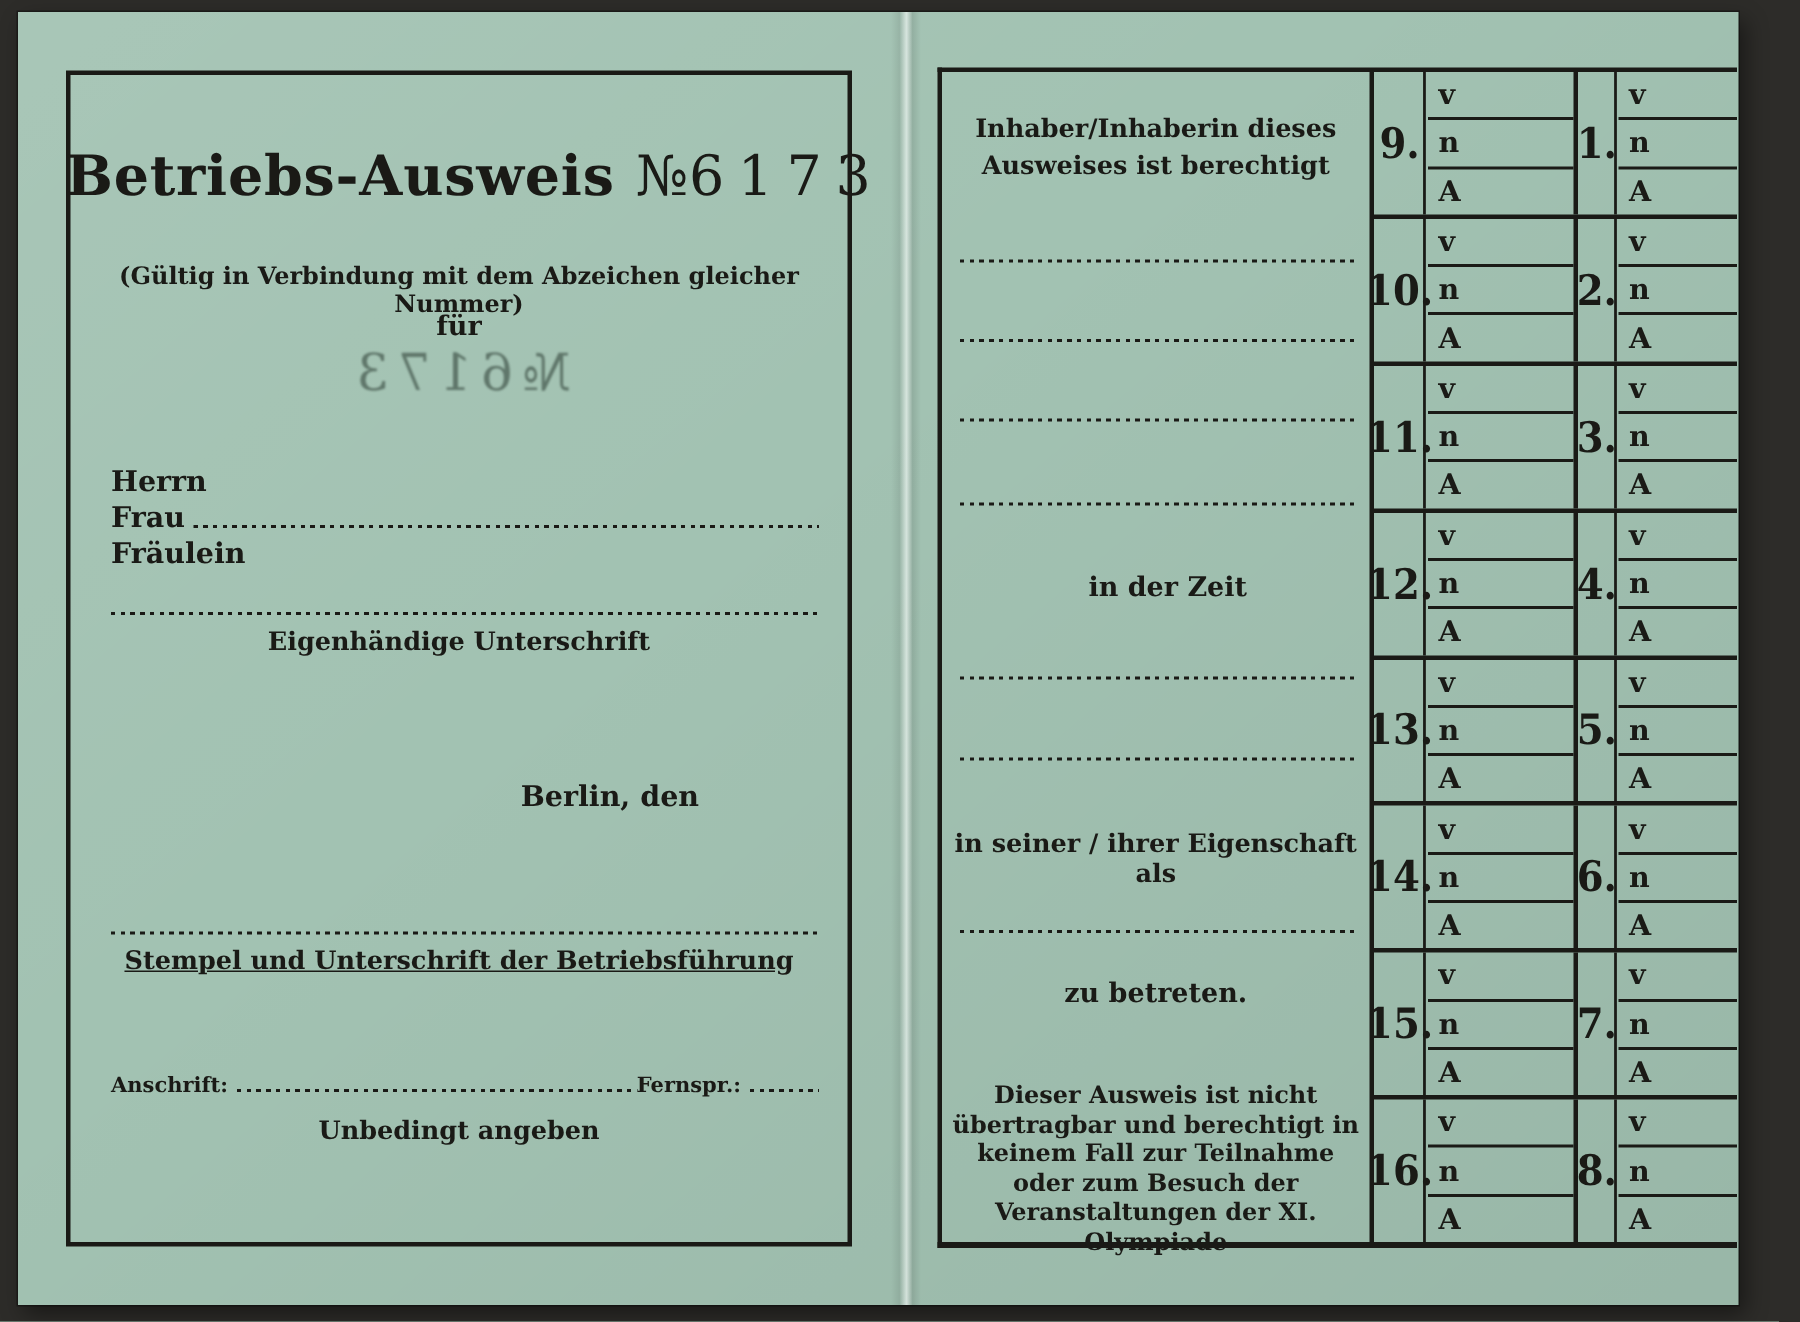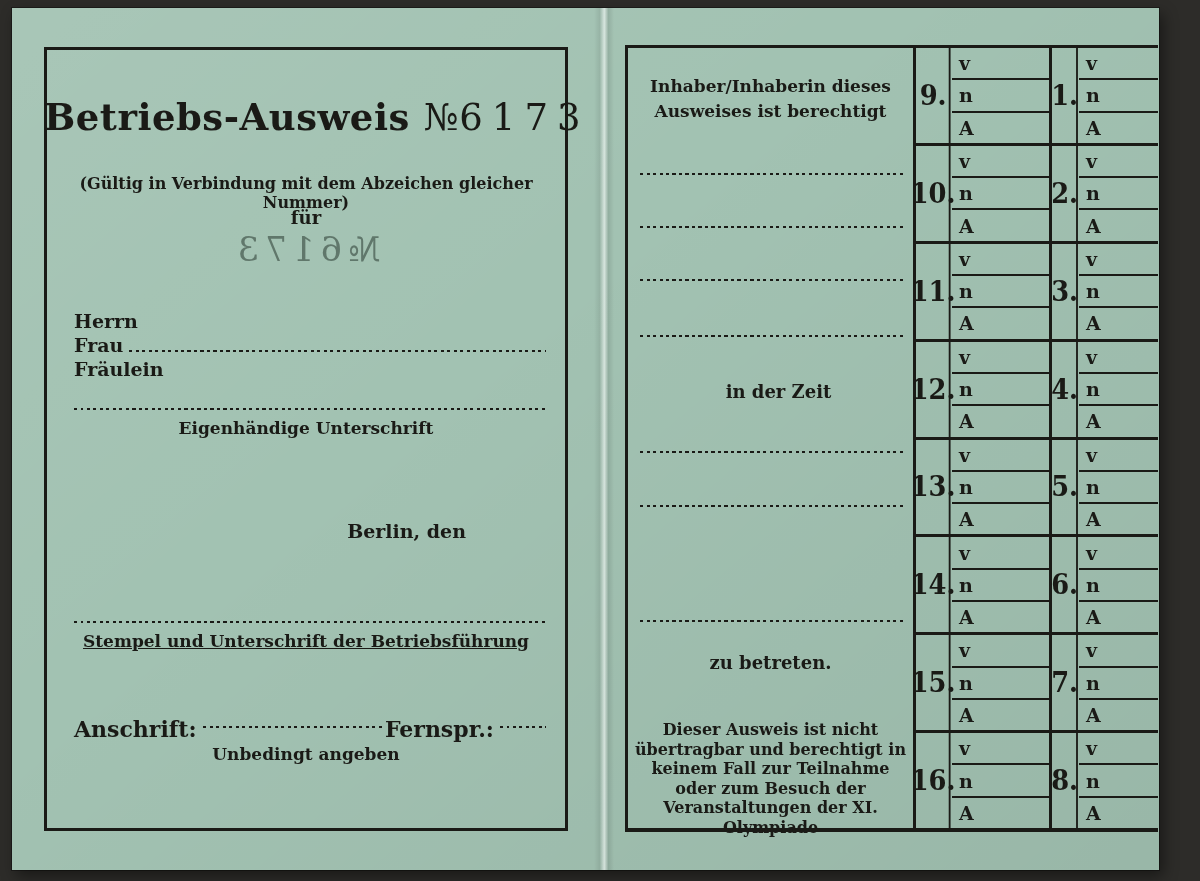--- a/index.html
+++ b/index.html
@@ -65,21 +65,21 @@
   .salut-row .dots{flex:1;margin:0 0 5px 6px;}
   .line-full{position:absolute;left:30px;width:472px;}
   .cap{position:absolute;left:0;width:100%;text-align:center;font-size:17px;font-weight:700;}
   .berlin-row{
     position:absolute;left:92px;top:473px;width:330px;
     display:flex;align-items:flex-end;font-size:19px;font-weight:700;flex-direction:column;
   }
   .berlin-row .dots{flex:1;margin:0 0 4px 8px;}
   .anschrift-row{
     position:absolute;left:30px;top:669px;width:472px;
-    display:flex;align-items:center;font-size:22px;font-weight:700;white-space:nowrap;
+    display:flex;align-items:flex-end;font-size:14px;font-weight:700;white-space:nowrap;
   }
   .anschrift-row .dots{margin:0 0 4px 6px;}
   .anschrift-row .grow{flex:1;}
   .anschrift-row .short{width:46px;}
   .note{position:absolute;left:0;top:697px;width:100%;text-align:center;font-size:17px;font-weight:700;}
   
   .rp{
     position:absolute;left:625px;top:45px;width:533px;height:787px;
     border-left:3px solid var(--ink);
     border-top:3px solid var(--ink);
@@ -182,20 +182,21 @@
         <div class="dots rp-dots" style="top:125px;"></div>
         <div class="dots rp-dots" style="top:178px;"></div>
         <div class="dots rp-dots" style="top:231px;"></div>
         <div class="dots rp-dots" style="top:287px;"></div>
 
         <div class="rp-label" style="top:333px;font-size:18px;padding-left:16px;">in der Zeit</div>
 
         <div class="dots rp-dots" style="top:403px;"></div>
         <div class="dots rp-dots" style="top:457px;"></div>
 
+        <div class="rp-label" style="top:505px;font-size:17px;">in seiner / ihrer Eigenschaft als</div>
 
         <div class="dots rp-dots" style="top:572px;"></div>
 
         <div class="rp-label" style="top:604px;font-size:18px;">zu betreten.</div>
 
         <div class="rp-disclaimer">Dieser Ausweis ist nicht übertragbar und berechtigt in keinem Fall zur Teilnahme oder zum Besuch der Veranstaltungen der XI. Olympiade</div>
       </div>
 
       <div class="day-table">
           <div class="t-row">

